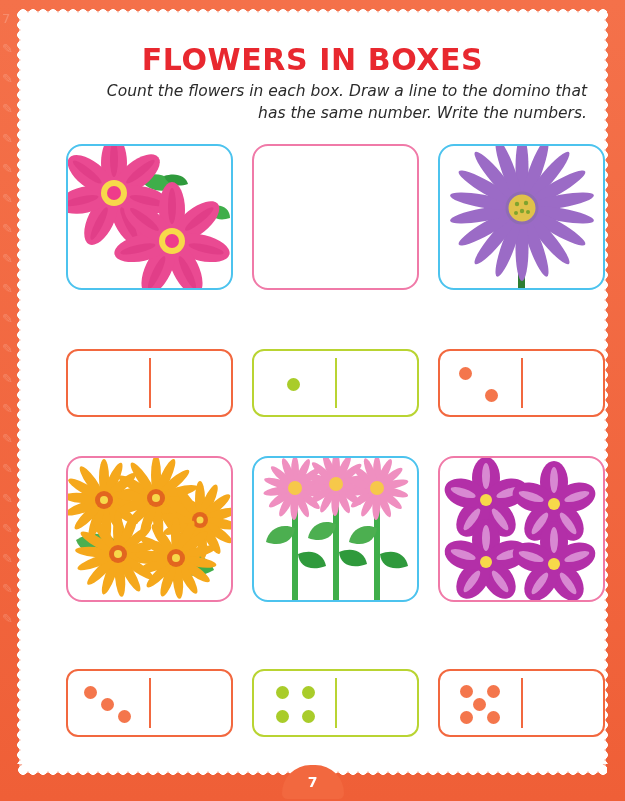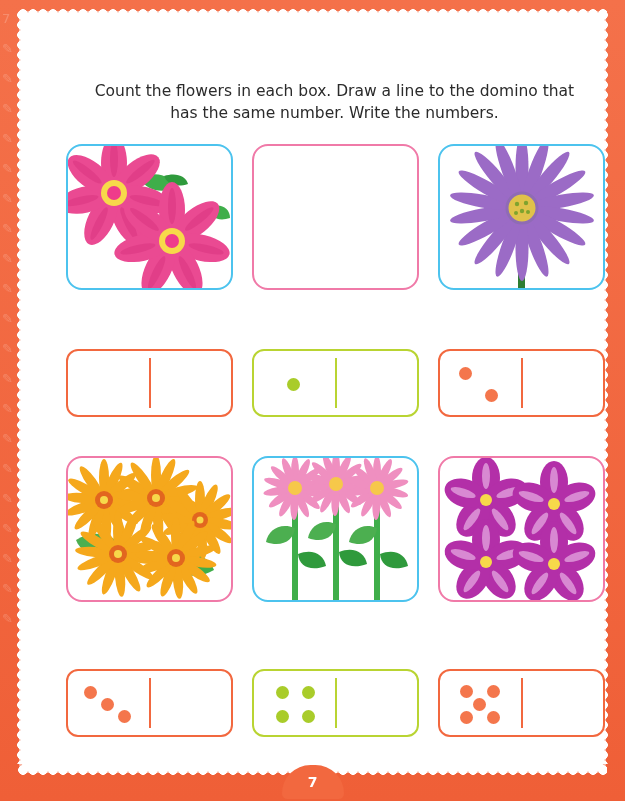--- a/index.html
+++ b/index.html
@@ -77,25 +77,26 @@
     font-size: 30px;
     font-weight: bold;
     letter-spacing: 0.6px;
     font-family: "DejaVu Sans", sans-serif;
   }
   .instructions {
     position: absolute;
     left: 60px;
     width: 505px;
     top: 66px;
-    text-align: center;
+    text-align: right;
     color: #2b2b2b;
     font-size: 15.5px;
     line-height: 22px;
     font-family: "DejaVu Sans", sans-serif;
+    font-style: italic;
   }
 
   .row { position: absolute; left: 44px; width: 540px; display: flex; gap: 19px; }
   .row-flowers { height: 148px; }
   .row-domino  { height: 70px; }
 
   #row1 { top: 130px; }
   #row2 { top: 335px; }
   #row3 { top: 442px; }
   #row4 { top: 655px; }
@@ -163,20 +164,21 @@
     7 8 3 ♡ 5 2 ✿ 9 1 ★ 4 6 ☺ 0 3 ✎ 8 2 ♧ 7 5 ✿ 1 9 ★ 6 4 ☺ 2 0 ✎ 3 7 ♡ 5 8 ✿ 9 1 ★ 4 6 ☺ 0 3 ✎ 8 2 ♧ 7 5 ✿ 1 9 ★ 6 4 ☺ 2 0 ✎ 3 7 ♡ 5 8 ✿ 9 1 ★ 4 6 ☺ 0 3 ✎ 8 2 ♧ 7 5 ✿ 1 9 ★ 6 4 ☺ 2 0 ✎ 3 7 ♡ 5 8 ✿ 9 1 ★ 4 6 ☺ 0 3 ✎ 8 2 ♧ 7 5 ✿ 1 9 ★ 6 4 ☺ 2 0 ✎ 3 7 ♡ 5 8 ✿ 9 1 ★ 4 6 ☺ 0 3 ✎ 8 2 ♧ 7 5 ✿ 1 9 ★ 6 4 ☺ 2 0 ✎ 3 7 ♡ 5 8 ✿ 9 1 ★ 4 6 ☺ 0 3 ✎ 8 2 ♧ 7 5 ✿ 1 9 ★ 6 4 ☺ 2 0 ✎ 3 7 ♡ 5 8 ✿ 9 1 ★ 4 6 ☺ 0 3 ✎ 8 2 ♧ 7 5 ✿ 1 9 ★ 6 4 ☺ 2 0 ✎ 3 7 ♡ 5 8 ✿ 9 1 ★ 4 6 ☺ 0 3 ✎ 8 2 ♧ 7 5 ✿ 1 9 ★ 6 4 ☺ 2 0 ✎ 3 7 ♡ 5 8 ✿ 9 1 ★ 4 6 ☺ 0 3 ✎ 8 2 ♧ 7 5 ✿ 1 9 ★ 6 4 ☺ 2 0 ✎ 3 7 ♡ 5 8 ✿ 9 1 ★ 4 6 ☺ 0 3 ✎ 8 2 ♧ 7 5 ✿ 1 9 ★ 6 4 ☺ 2 0 ✎
   </div>
 
   <div class="scallop top"></div>
   <div class="scallop bottom"></div>
   <div class="scallop left"></div>
   <div class="scallop right"></div>
 
   <div class="sheet">
 
+    <div class="title">FLOWERS IN BOXES</div>
     <div class="instructions">Count the flowers in each box. Draw a line to the domino that has the same number. Write the numbers.</div>
 
     <div class="row row-flowers" id="row1">
 
       <div class="flowerbox" style="border-color: rgb(76, 195, 238);">
         <svg width="163" height="142" viewBox="0 0 163 142">
           <g>
 
             <path d="M72 32 C88 24 104 30 108 42 C92 48 78 44 72 32 Z" fill="#3fae4a"></path>
             <path d="M96 30 C108 26 118 30 120 38 C108 42 99 38 96 30 Z" fill="#2f9a3c"></path>

